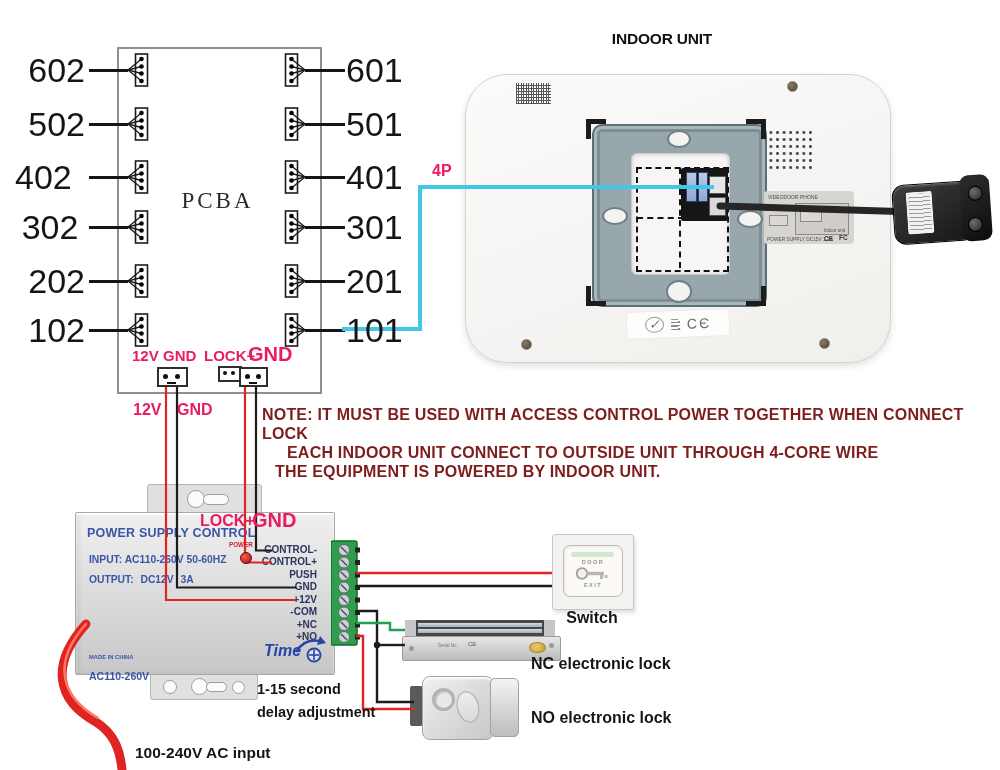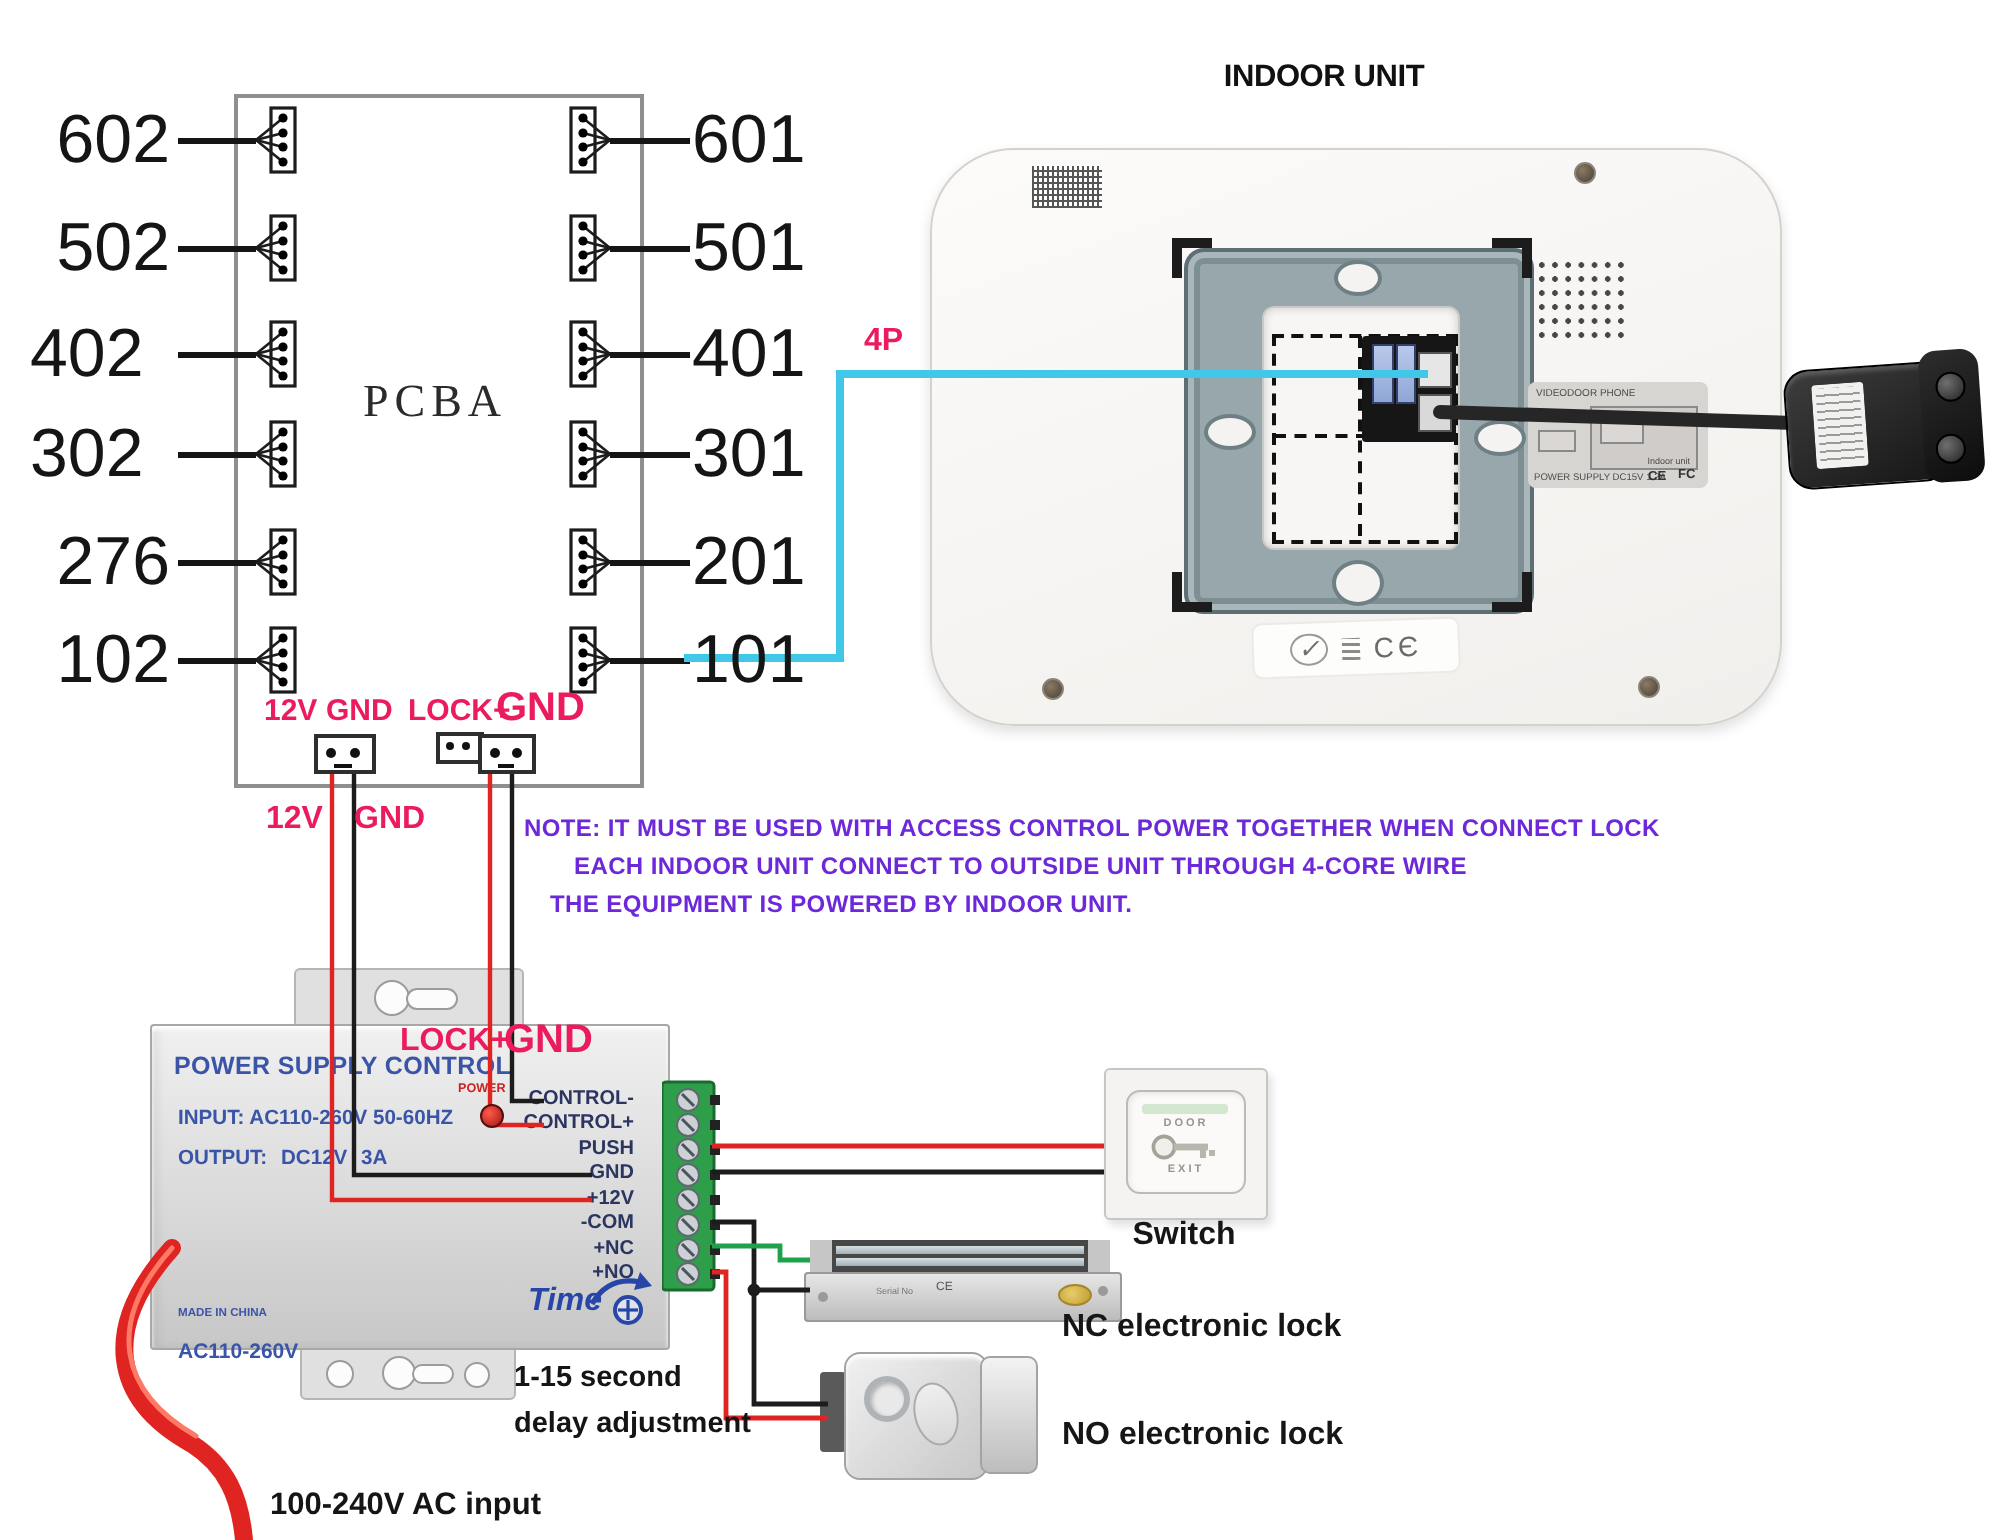--- a/index.html
+++ b/index.html
@@ -20,21 +20,21 @@
   .title{font-size:15.5px;font-weight:bold;letter-spacing:-0.2px;color:#111;}
   .prow{position:absolute;height:36px;}
   .prow .num{position:absolute;top:0;font-size:34px;line-height:36px;color:#151515;z-index:7;}
   .prow .dash{position:absolute;top:16.5px;height:3px;background:#151515;}
   .prow svg{position:absolute;top:0;}
   .pinlab{position:absolute;font-weight:bold;color:var(--pink);font-size:15px;z-index:6;}
   .pinbox{position:absolute;border:2px solid #2e2e2e;background:#fff;z-index:6;}
   .pdot{position:absolute;width:5px;height:5px;border-radius:50%;background:#111;}
   .pgap{position:absolute;height:2.5px;background:#111;bottom:1px;}
   
-  #note{left:262px;top:405px;width:732px;font-size:12px;font-weight:bold;line-height:19px;color:#6d28d9;letter-spacing:0.2px;z-index:6;}
+  #note{left:262px;top:405px;width:732px;font-size:16px;font-weight:bold;line-height:19px;color:#7f1d1d;letter-spacing:0.2px;z-index:6;}
   #note div:nth-child(2){padding-left:25px;}
   #note div:nth-child(3){padding-left:13px;}
   
   #monitor{left:465px;top:74px;width:424px;height:287px;border-radius:42px;
            background:linear-gradient(160deg,#fcfbfa,#f1efec);border:1px solid #d5d2ce;
            box-shadow:0 3px 7px rgba(0,0,0,.13);z-index:1;}
   #barcode{left:516px;top:83px;width:35px;height:21px;opacity:.85;z-index:2;
     background:repeating-linear-gradient(90deg,#3a3a3a 0 1px,transparent 1px 2.5px),
                repeating-linear-gradient(0deg,#3a3a3a 0 1px,#fff 1px 3px);}
   #speaker{left:761px;top:129px;width:52px;height:44px;z-index:2;
@@ -174,38 +174,38 @@
           <line x1="2" y1="18" x2="15.5" y2="21.5"></line>
           <line x1="2" y1="18" x2="15.5" y2="29"></line>
         </g>
         <circle cx="15.5" cy="7" r="2.3"></circle>
         <circle cx="15.5" cy="14.5" r="2.3"></circle>
         <circle cx="15.5" cy="21.5" r="2.3"></circle>
         <circle cx="15.5" cy="29" r="2.3"></circle>
       </svg>
   </div>
   <div class="prow" style="left:15px;top:209px;width:135px;">
-    <span class="num" style="left:0;width:70px;text-align:left;">302</span>
+    <span class="num" style="left:0;width:70px;text-align:center;">302</span>
     <div class="dash" style="left:74px;width:39px;"></div>
     <svg style="left:111px;" width="24" height="36" viewBox="0 0 24 36">
         <rect x="9.5" y="2" width="12" height="32" fill="#fff" stroke="#1c1c1c" stroke-width="1.6"></rect>
         <g stroke="#1c1c1c" stroke-width="1.3">
           <line x1="2" y1="18" x2="15.5" y2="7"></line>
           <line x1="2" y1="18" x2="15.5" y2="14.5"></line>
           <line x1="2" y1="18" x2="15.5" y2="21.5"></line>
           <line x1="2" y1="18" x2="15.5" y2="29"></line>
         </g>
         <circle cx="15.5" cy="7" r="2.3"></circle>
         <circle cx="15.5" cy="14.5" r="2.3"></circle>
         <circle cx="15.5" cy="21.5" r="2.3"></circle>
         <circle cx="15.5" cy="29" r="2.3"></circle>
       </svg>
   </div>
   <div class="prow" style="left:15px;top:263px;width:135px;">
-    <span class="num" style="left:0;width:70px;text-align:right;">276</span>
+    <span class="num" style="left:0;width:70px;text-align:right;">202</span>
     <div class="dash" style="left:74px;width:39px;"></div>
     <svg style="left:111px;" width="24" height="36" viewBox="0 0 24 36">
         <rect x="9.5" y="2" width="12" height="32" fill="#fff" stroke="#1c1c1c" stroke-width="1.6"></rect>
         <g stroke="#1c1c1c" stroke-width="1.3">
           <line x1="2" y1="18" x2="15.5" y2="7"></line>
           <line x1="2" y1="18" x2="15.5" y2="14.5"></line>
           <line x1="2" y1="18" x2="15.5" y2="21.5"></line>
           <line x1="2" y1="18" x2="15.5" y2="29"></line>
         </g>
         <circle cx="15.5" cy="7" r="2.3"></circle>

